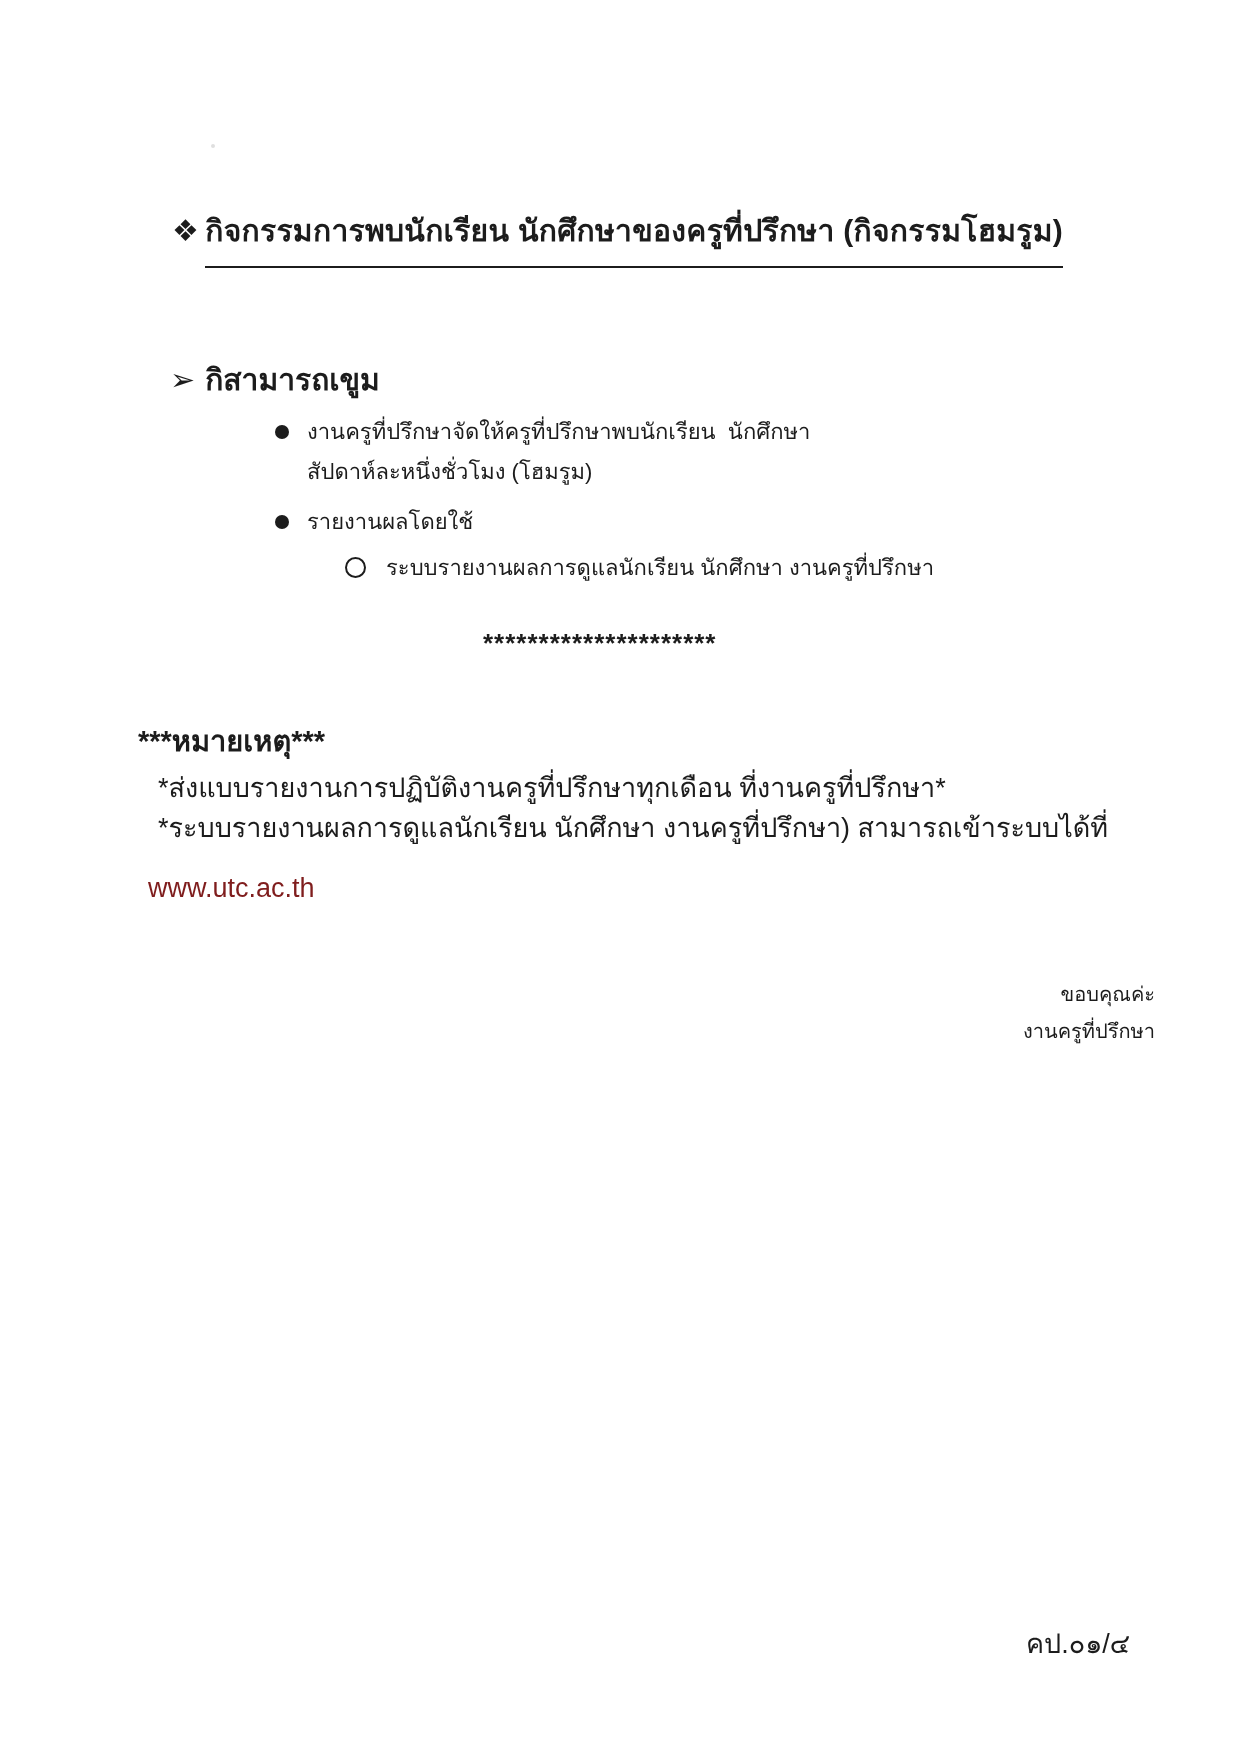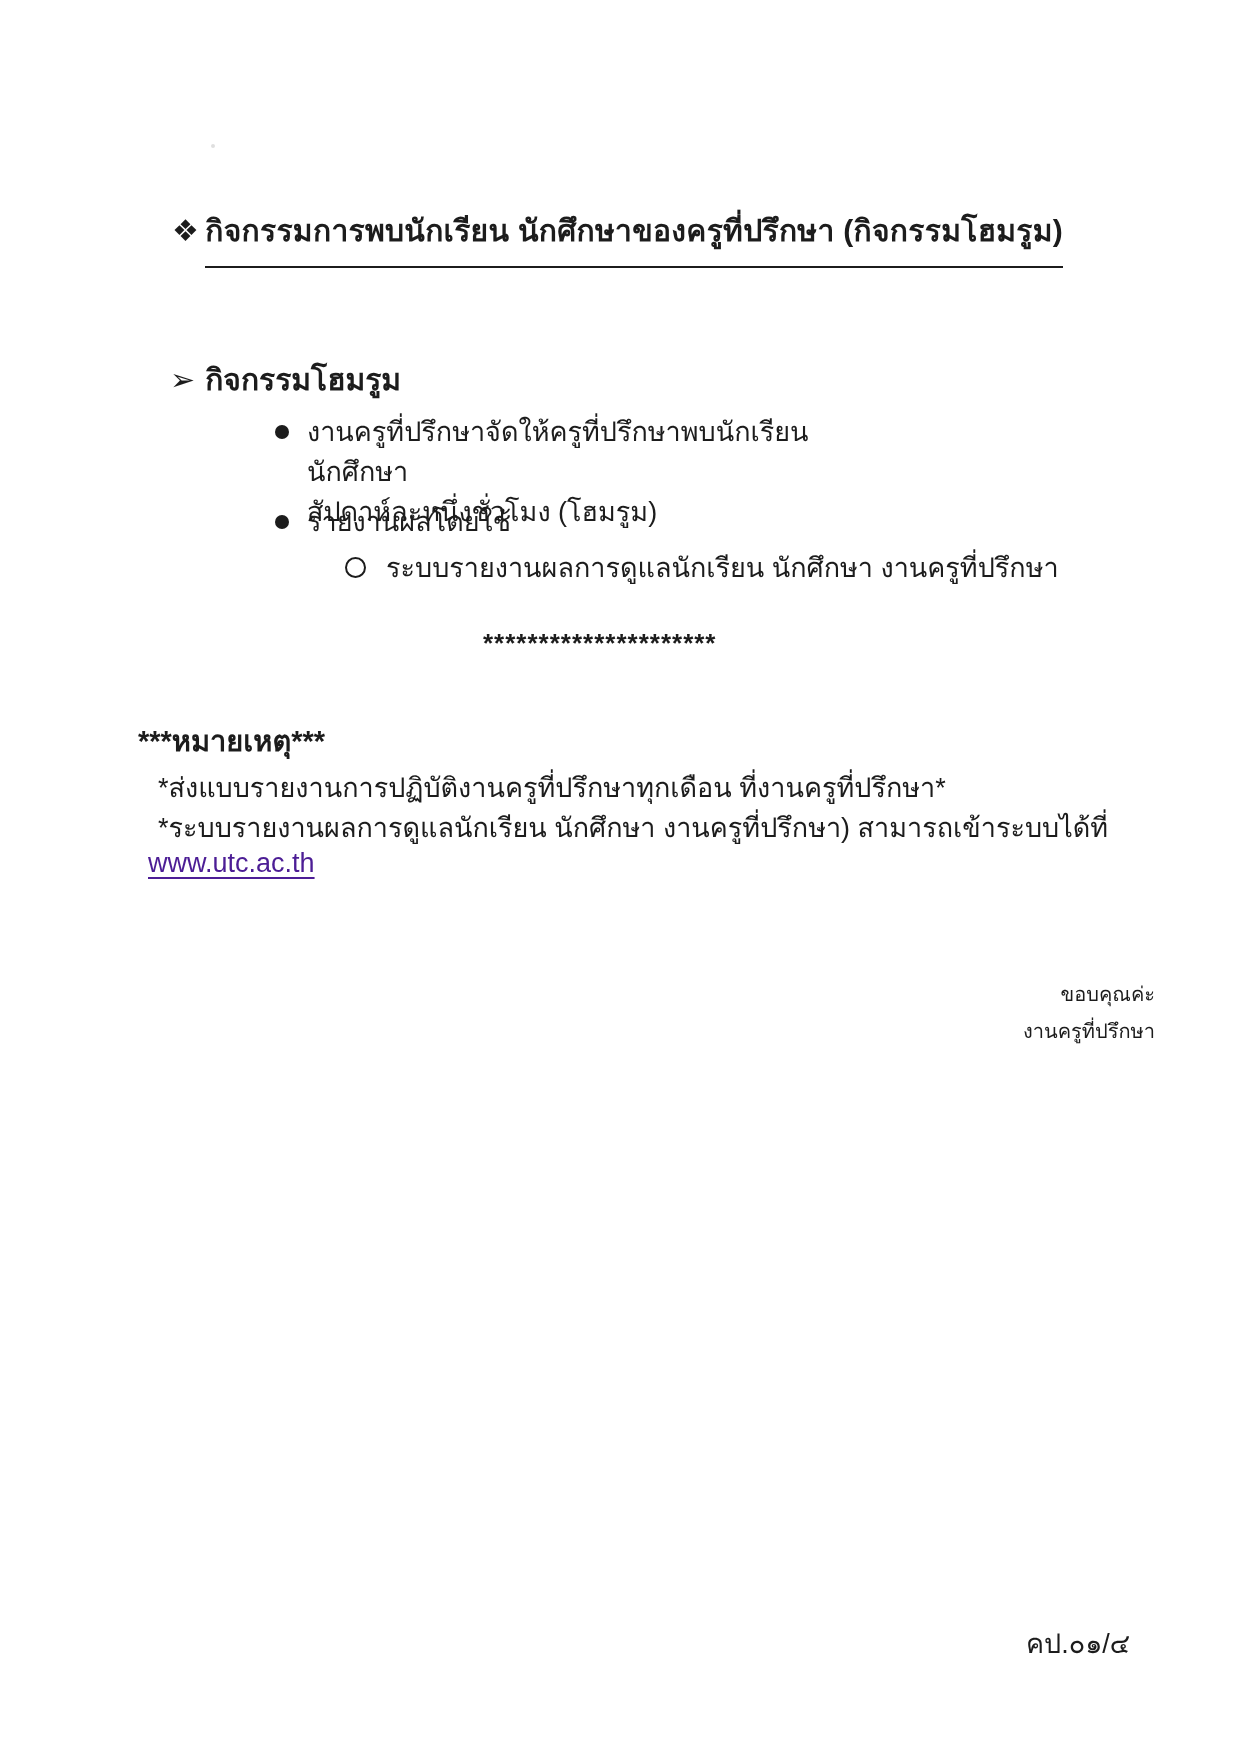--- a/index.html
+++ b/index.html
@@ -28,21 +28,21 @@
     padding-bottom:17px;line-height:1.15;
   }
   .section-heading{
     position:absolute;left:170px;top:356px;
     font-size:30px;font-weight:bold;
     display:flex;align-items:center;gap:10px;white-space:nowrap;
   }
   .section-heading .arrow{font-size:30px;line-height:1;}
   .bullet-item{
     position:absolute;display:flex;align-items:flex-start;
-    font-size:27px;line-height:40px;white-space:pre-wrap;
+    font-size:22px;line-height:40px;white-space:pre-wrap;
   }
   .dot{
     flex:0 0 auto;width:14px;height:14px;border-radius:50%;
     background:#1c1c1c;margin:13px 18px 0 0;
   }
   .circle{
     flex:0 0 auto;width:17px;height:17px;border-radius:50%;
     border:2.5px solid #1c1c1c;background:transparent;margin:9px 20px 0 0;
   }
   .b1{left:275px;top:412px;width:560px;}
@@ -54,23 +54,24 @@
   }
   .note-heading{
     position:absolute;left:138px;top:718px;
     font-size:29px;font-weight:bold;white-space:nowrap;text-align:right;
   }
   .note-line{position:absolute;font-size:27px;white-space:nowrap;}
   .n1{left:158px;top:766px;}
   .n2{left:158px;top:806px;}
   .n3{left:148px;top:848px;display:flex;gap:22px;align-items:baseline;}
   .weblink{
-    color:#4c1d95;text-decoration:underline;
+    color:#7f1d1d;
     text-underline-offset:5px;text-decoration-thickness:2px;
     cursor:pointer;
+    margin-top:25px;
   }
   .signature{
     position:absolute;right:83px;top:976px;
     text-align:right;font-size:20px;line-height:37px;
   }
   .footer-code{
     position:absolute;left:1026px;top:1622px;
     font-size:27px;white-space:nowrap;
   }
 </style>
@@ -81,21 +82,21 @@
 
   <div class="scan-dot"></div>
 
   <div class="title-row">
     <span class="diamond">❖</span>
     <span class="title-text">กิจกรรมการพบนักเรียน  นักศึกษาของครูที่ปรึกษา  (กิจกรรมโฮมรูม)</span>
   </div>
 
   <div class="section-heading">
     <span class="arrow">➢</span>
-    <span>กิจกรรมโฮมรูม</span>
+    <span>กิสามารถเขูม</span>
   </div>
 
   <div class="bullet-item b1">
     <span class="dot"></span>
     <span><span>งานครูที่ปรึกษาจัดให้ครูที่ปรึกษาพบนักเรียน  นักศึกษา</span><br><span>สัปดาห์ละหนึ่งชั่วโมง (โฮมรูม)</span></span>
   </div>
 
   <div class="bullet-item b2">
     <span class="dot"></span>
     <span>รายงานผลโดยใช้</span>

